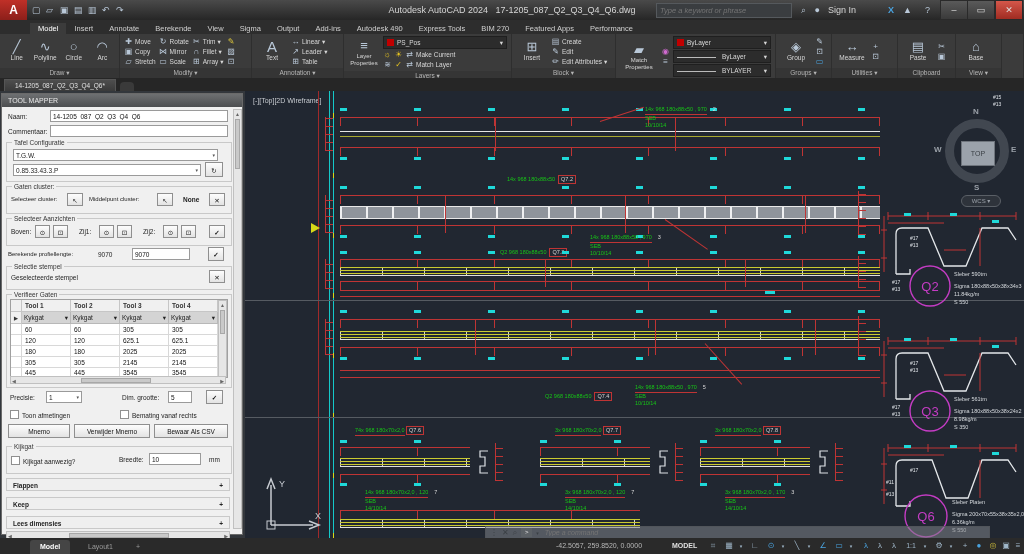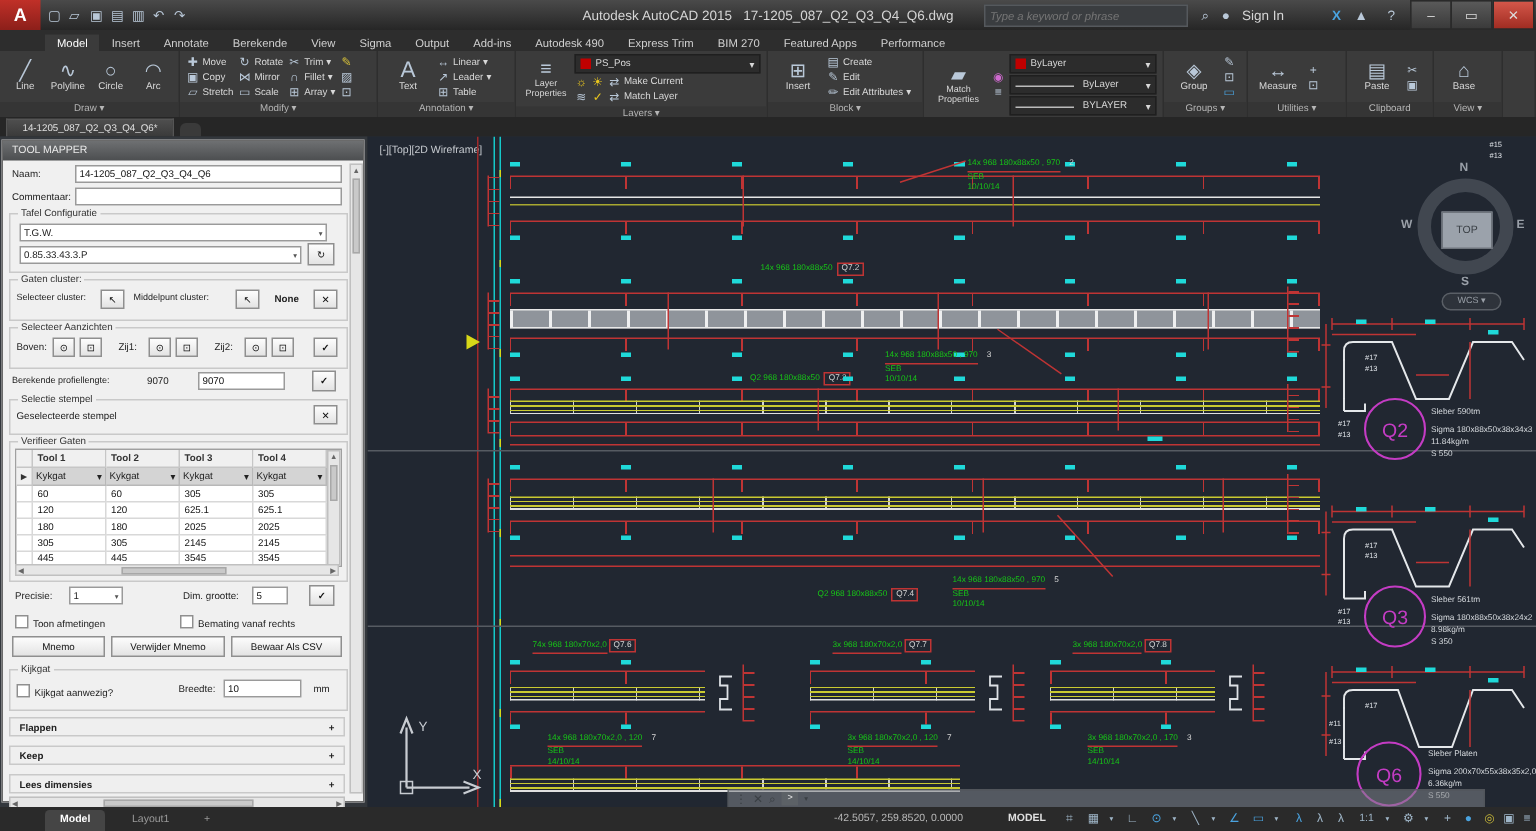--- a/index.html
+++ b/index.html
@@ -99,21 +99,21 @@
   <div id="titlebar" class="ab">
     <div id="logo" class="ab">A</div>
     <span class="qat ab" style="left:32px">▢</span>
     <span class="qat ab" style="left:46px">▱</span>
     <span class="qat ab" style="left:60px">▣</span>
     <span class="qat ab" style="left:74px">▤</span>
     <span class="qat ab" style="left:88px">▥</span>
     <span class="qat ab" style="left:102px">↶</span>
     <span class="qat ab" style="left:116px">↷</span>
     <div id="tb-title" class="ab">
-      <span>Autodesk AutoCAD 2015</span>&nbsp;&nbsp;
+      <span>Autodesk AutoCAD 2024</span>&nbsp;&nbsp;
       <span>17-1205_087_Q2_Q3_Q4_Q6.dwg</span>
     </div>
     <input id="tb-search" class="ab" placeholder="Type a keyword or phrase" style="">
     <span class="tb-ico ab" style="right:218px">⌕</span>
     <span class="tb-ico ab" style="right:204px">●</span>
     <span class="tb-ico ab" style="right:168px;color:#d5d5d5">Sign In</span>
     <span class="tb-ico ab" style="right:130px;color:#4aa3df;font-weight:bold">X</span>
     <span class="tb-ico ab" style="right:112px">▲</span>
     <span class="tb-ico ab" style="right:94px">?</span>
     <div class="winbtn ab" style="right:56px">–</div>
@@ -124,21 +124,21 @@
   <div id="ribbontabs" class="ab">
     <span class="rtab active">Model</span>
     <span class="rtab">Insert</span>
     <span class="rtab">Annotate</span>
     <span class="rtab">Berekende</span>
     <span class="rtab">View</span>
     <span class="rtab">Sigma</span>
     <span class="rtab">Output</span>
     <span class="rtab">Add-ins</span>
     <span class="rtab">Autodesk 490</span>
-    <span class="rtab">Express Trim</span>
+    <span class="rtab">Express Tools</span>
     <span class="rtab">BIM 270</span>
     <span class="rtab">Featured Apps</span>
     <span class="rtab">Performance</span>
   </div>
 
   <div id="ribbon" class="ab">
     <div class="panel" style="width:120px">
       <div class="pbody">
         <div class="bigbtn">
             <span class="ig">╱</span>
@@ -783,20 +783,21 @@
       <text x="22" y="14" fill="#c8ccd2" font-size="9">Y</text>
       <text x="58" y="46" fill="#c8ccd2" font-size="9">X</text>
     </svg>
 
     <div id="cli" class="ab">
       <span class="g">⋮</span>
       <span class="g">✕</span>
       <span class="g">⌕</span>
       <span id="cli-box">&gt;</span>
       <span class="g" style="font-size:5px">▾</span>
+      <input id="cli-input" placeholder="Type a command" style="">
     </div>
   </div>
 
   <div id="statusbar" class="ab">
     <div class="mtab ab" style="left:30px;background:#454545;color:#fff;font-weight:bold">Model</div>
     <div class="mtab ab" style="left:78px;color:#9a9a9a">Layout1</div>
     <div class="mtab ab" style="left:126px;color:#9a9a9a">+</div>
     <span class="ab" style="left:556px;top:0;line-height:16px;color:#b8b8b8">-42.5057, 259.8520, 0.0000</span>
     <span class="ab" style="left:672px;top:0;line-height:16px;color:#e0e0e0;font-weight:bold">MODEL</span>
     <span class="sic ab" style="left:706px;width:14px">⌗</span>

